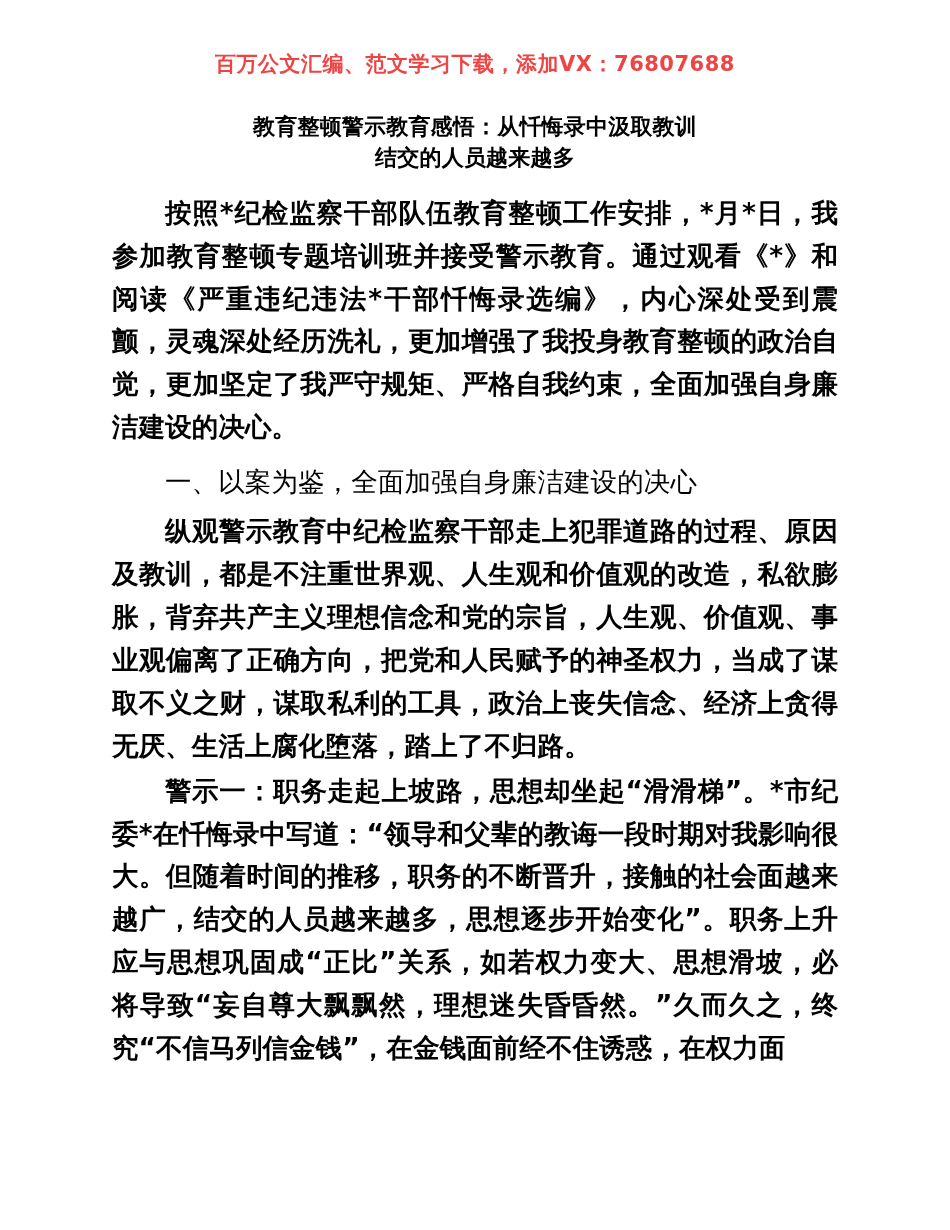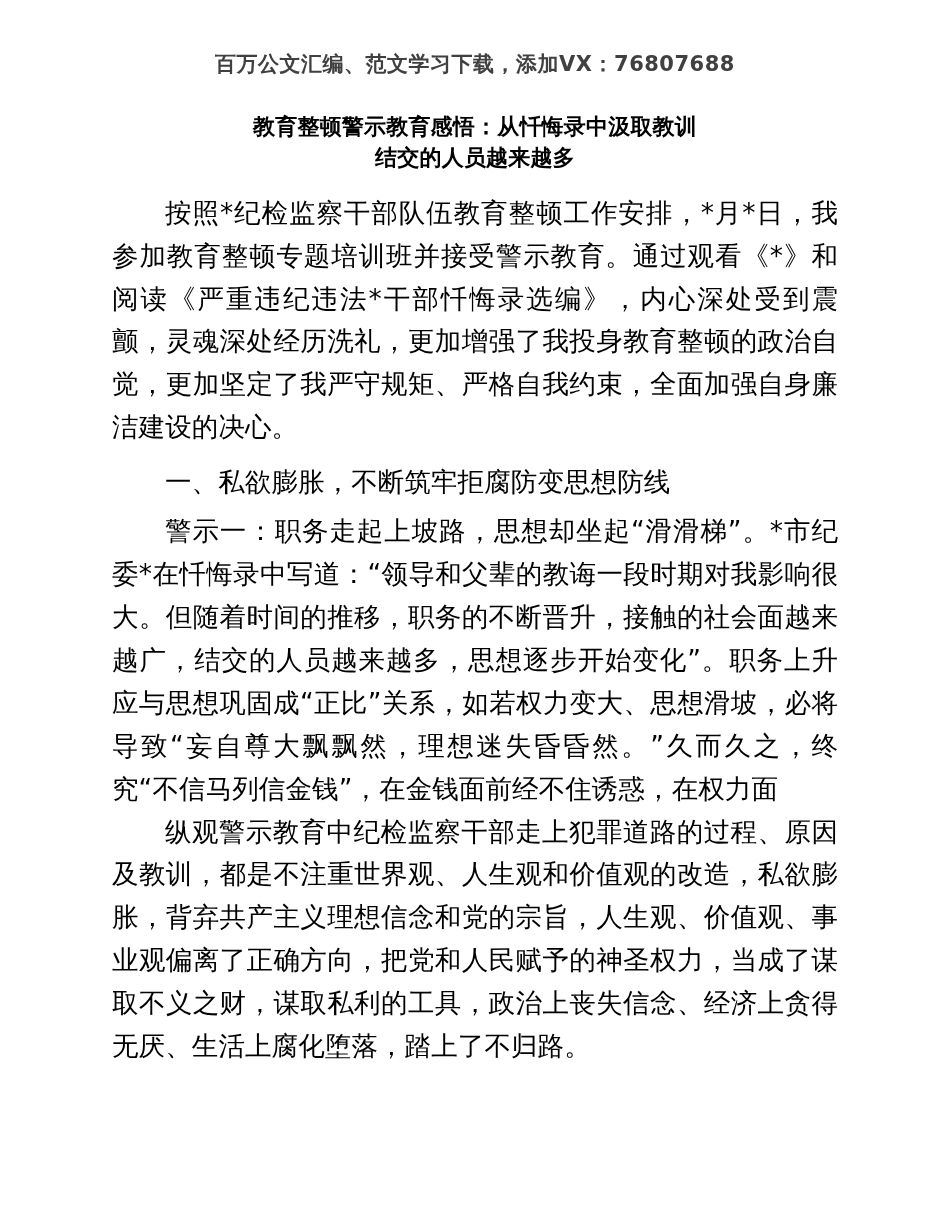--- a/index.html
+++ b/index.html
@@ -18,21 +18,21 @@
     position: relative;
     width: 950px;
     height: 1230px;
     background: #ffffff;
     box-sizing: border-box;
     padding: 0 112px;
   }
   .watermark {
     margin-top: 52px;
     text-align: center;
-    color: #404040;
+    color: #ef4444;
     font-size: 21px;
     font-weight: bold;
     letter-spacing: 0.5px;
     line-height: 1.2;
     font-family: "DejaVu Sans", "Liberation Sans", sans-serif;
   }
   .doc-title {
     margin-top: 34px;
     text-align: center;
     font-size: 22px;
@@ -48,21 +48,21 @@
     margin-top: 18px;
   }
   p.para {
     margin: 0 0 2px 0;
     font-size: 26.5px;
     line-height: 1.62;
     text-align: justify;
     text-justify: inter-ideograph;
     text-indent: 2em;
     letter-spacing: 0.1px;
-    font-weight: normal;
+    font-weight: bold;
   }
   p.para.tight {
     margin-bottom: 0;
   }
   p.section-heading {
     margin: 12px 0 6px 0;
     font-size: 26.5px;
     line-height: 1.62;
     text-indent: 2em;
     letter-spacing: 0.1px;
@@ -75,18 +75,18 @@
 
   <div class="watermark">百万公文汇编、范文学习下载，添加VX：76807688</div>
 
   <h1 class="doc-title">
     <span class="line">教育整顿警示教育感悟：从忏悔录中汲取教训</span>
     <span class="line">结交的人员越来越多</span>
   </h1>
 
   <div class="body-text">
     <p class="para">按照*纪检监察干部队伍教育整顿工作安排，*月*日，我参加教育整顿专题培训班并接受警示教育。通过观看《*》和阅读《严重违纪违法*干部忏悔录选编》，内心深处受到震颤，灵魂深处经历洗礼，更加增强了我投身教育整顿的政治自觉，更加坚定了我严守规矩、严格自我约束，全面加强自身廉洁建设的决心。</p>
-    <p class="section-heading">一、私欲膨胀，不断筑牢拒腐防变思想防线</p>
+    <p class="section-heading">一、以案为鉴，全面加强自身廉洁建设的决心</p>
+    <p class="para">纵观警示教育中纪检监察干部走上犯罪道路的过程、原因及教训，都是不注重世界观、人生观和价值观的改造，私欲膨胀，背弃共产主义理想信念和党的宗旨，人生观、价值观、事业观偏离了正确方向，把党和人民赋予的神圣权力，当成了谋取不义之财，谋取私利的工具，政治上丧失信念、经济上贪得无厌、生活上腐化堕落，踏上了不归路。</p>
     <p class="para tight">警示一：职务走起上坡路，思想却坐起“滑滑梯”。*市纪委*在忏悔录中写道：“领导和父辈的教诲一段时期对我影响很大。但随着时间的推移，职务的不断晋升，接触的社会面越来越广，结交的人员越来越多，思想逐步开始变化”。职务上升应与思想巩固成“正比”关系，如若权力变大、思想滑坡，必将导致“妄自尊大飘飘然，理想迷失昏昏然。”久而久之，终究“不信马列信金钱”，在金钱面前经不住诱惑，在权力面</p>
-    <p class="para">纵观警示教育中纪检监察干部走上犯罪道路的过程、原因及教训，都是不注重世界观、人生观和价值观的改造，私欲膨胀，背弃共产主义理想信念和党的宗旨，人生观、价值观、事业观偏离了正确方向，把党和人民赋予的神圣权力，当成了谋取不义之财，谋取私利的工具，政治上丧失信念、经济上贪得无厌、生活上腐化堕落，踏上了不归路。</p>
   </div>
 
 </div>
 
 </body></html>

